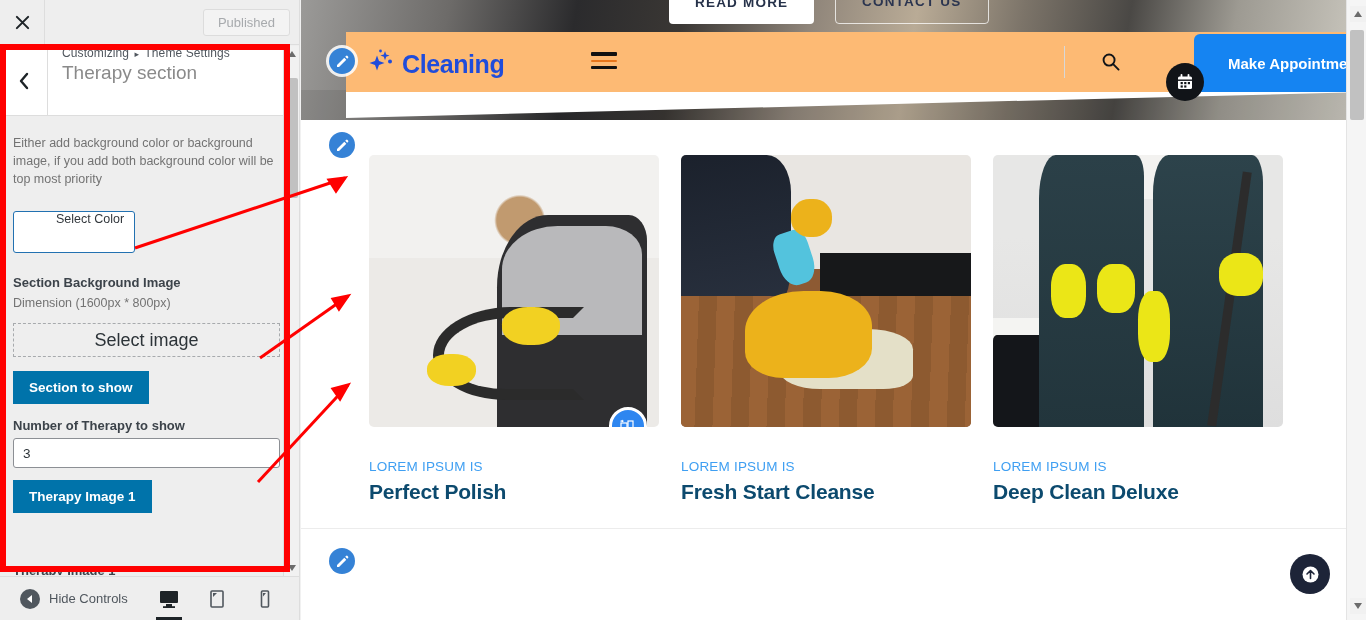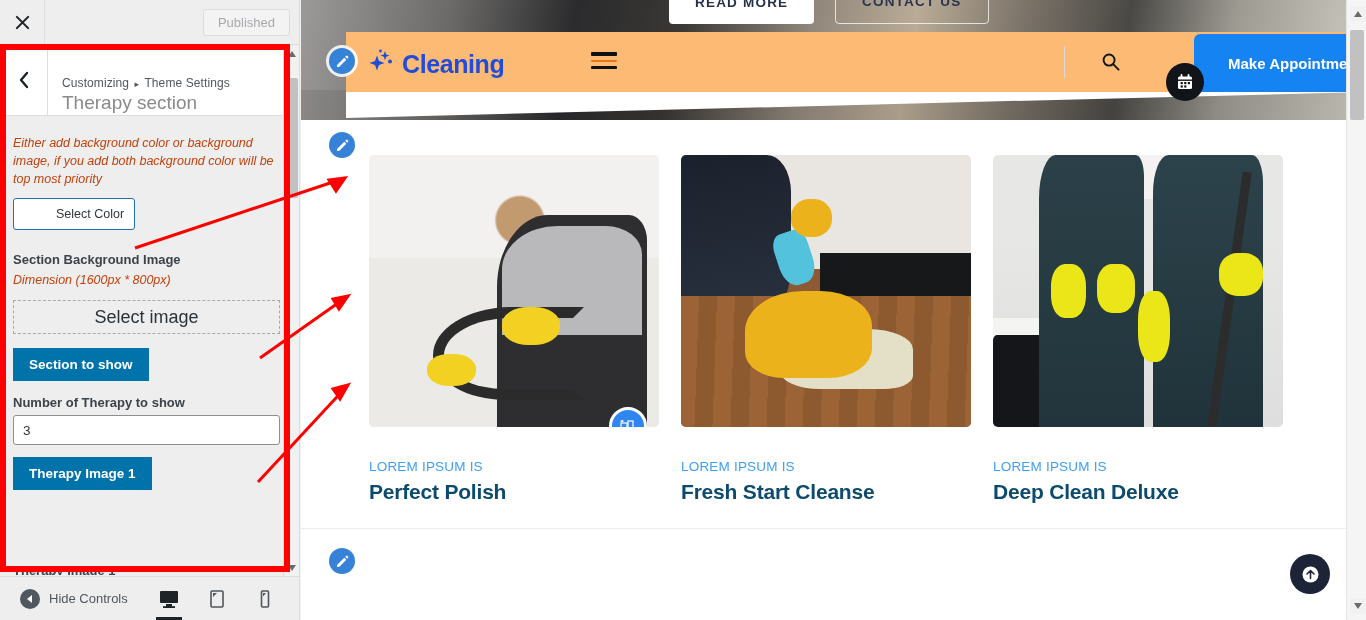--- a/index.html
+++ b/index.html
@@ -32,43 +32,43 @@
   #publish-wrap { flex: 1; display: flex; justify-content: flex-end; align-items: center; padding-right: 10px; }
   #publish-btn {
     background: #f3f3f3; border: 1px solid #dcdcdc; border-radius: 3px;
     color: #a7aaad; font-size: 13px; padding: 5px 14px; cursor: default;
   }
 
   
   #section-header {
     position: absolute; left: 0; top: 46px; width: 293px; height: 70px;
     background: #ffffff; border-bottom: 1px solid #dddddd;
-    display: flex; align-items: flex-end;
+    display: flex; align-items: flex-start;
   }
   #back-btn {
     width: 48px; height: 70px; display: flex; align-items: center; justify-content: center;
     border-right: 1px solid #dddddd; cursor: pointer;
   }
   #back-btn svg { width: 14px; height: 18px; }
   #section-title-wrap { padding-left: 14px; }
   .breadcrumb {
     font-size: 12px; color: #50575e; font-weight: 400; letter-spacing: .1px;
   }
   .breadcrumb .sep { font-size: 9px; padding: 0 2px; }
   .section-name { font-size: 19px; color: #8a8a8a; font-weight: 400; margin-top: 2px; line-height: 1.2; }
 
   
   #cust-body {
     position: absolute; left: 0; top: 117px; width: 293px; height: 459px;
     background: #eeeeee; padding: 18px 13px 0 13px; overflow: hidden;
   }
   .ctrl-label { font-size: 13px; font-weight: 700; color: #3c434a; margin-bottom: 5px; }
-  .ctrl-desc { font-size: 12.5px; font-style: italic; color: #c2410c; line-height: 1.42; margin-bottom: 10px; }
+  .ctrl-desc { font-size: 12.5px; color: #737373; line-height: 1.42; margin-bottom: 10px; }
   .color-picker-btn {
-    display: inline-flex; align-items: center; height: 32px;
+    display: inline-flex; align-items: flex-start; height: 42px;
     border: 1px solid #2271b1; border-radius: 3px; overflow: hidden;
     background: #fff; cursor: pointer;
   }
   .color-swatch { width: 32px; background: #fdfdfd; border-right: 1px solid #7e8993; }
   .color-text { display: flex; align-items: center; padding: 0 10px; font-size: 12.5px; color: #32373c; }
   .ctrl-gap { height: 22px; }
   .select-image-btn {
     display: flex; align-items: center; justify-content: center;
     width: 100%; height: 34px; border: 1px dashed #a7aaad;
     background: #eeeeee; font-size: 18px; color: #2c3338; cursor: pointer; margin-bottom: 14px;

